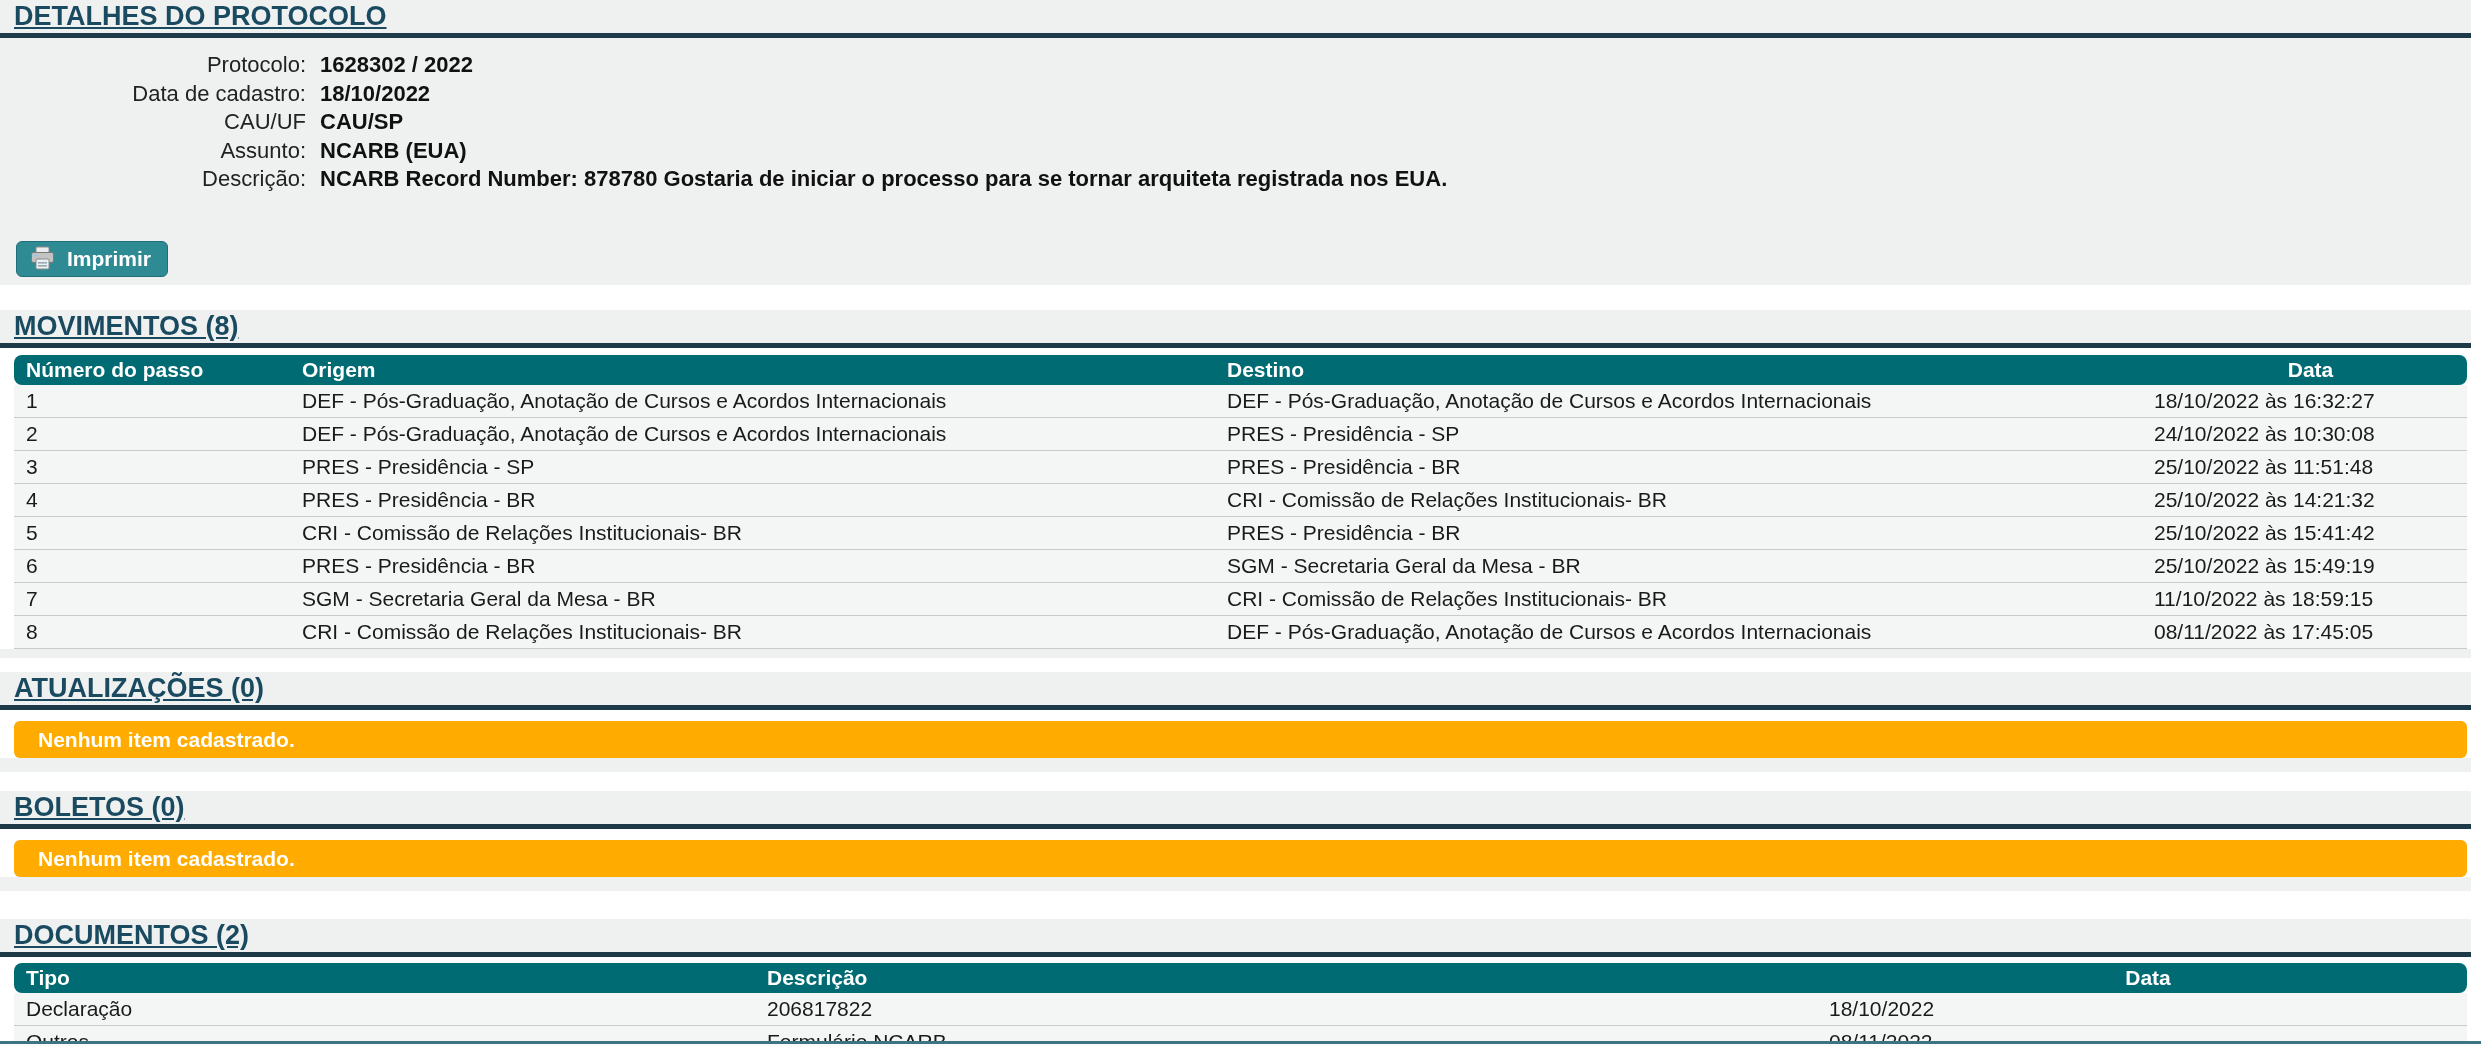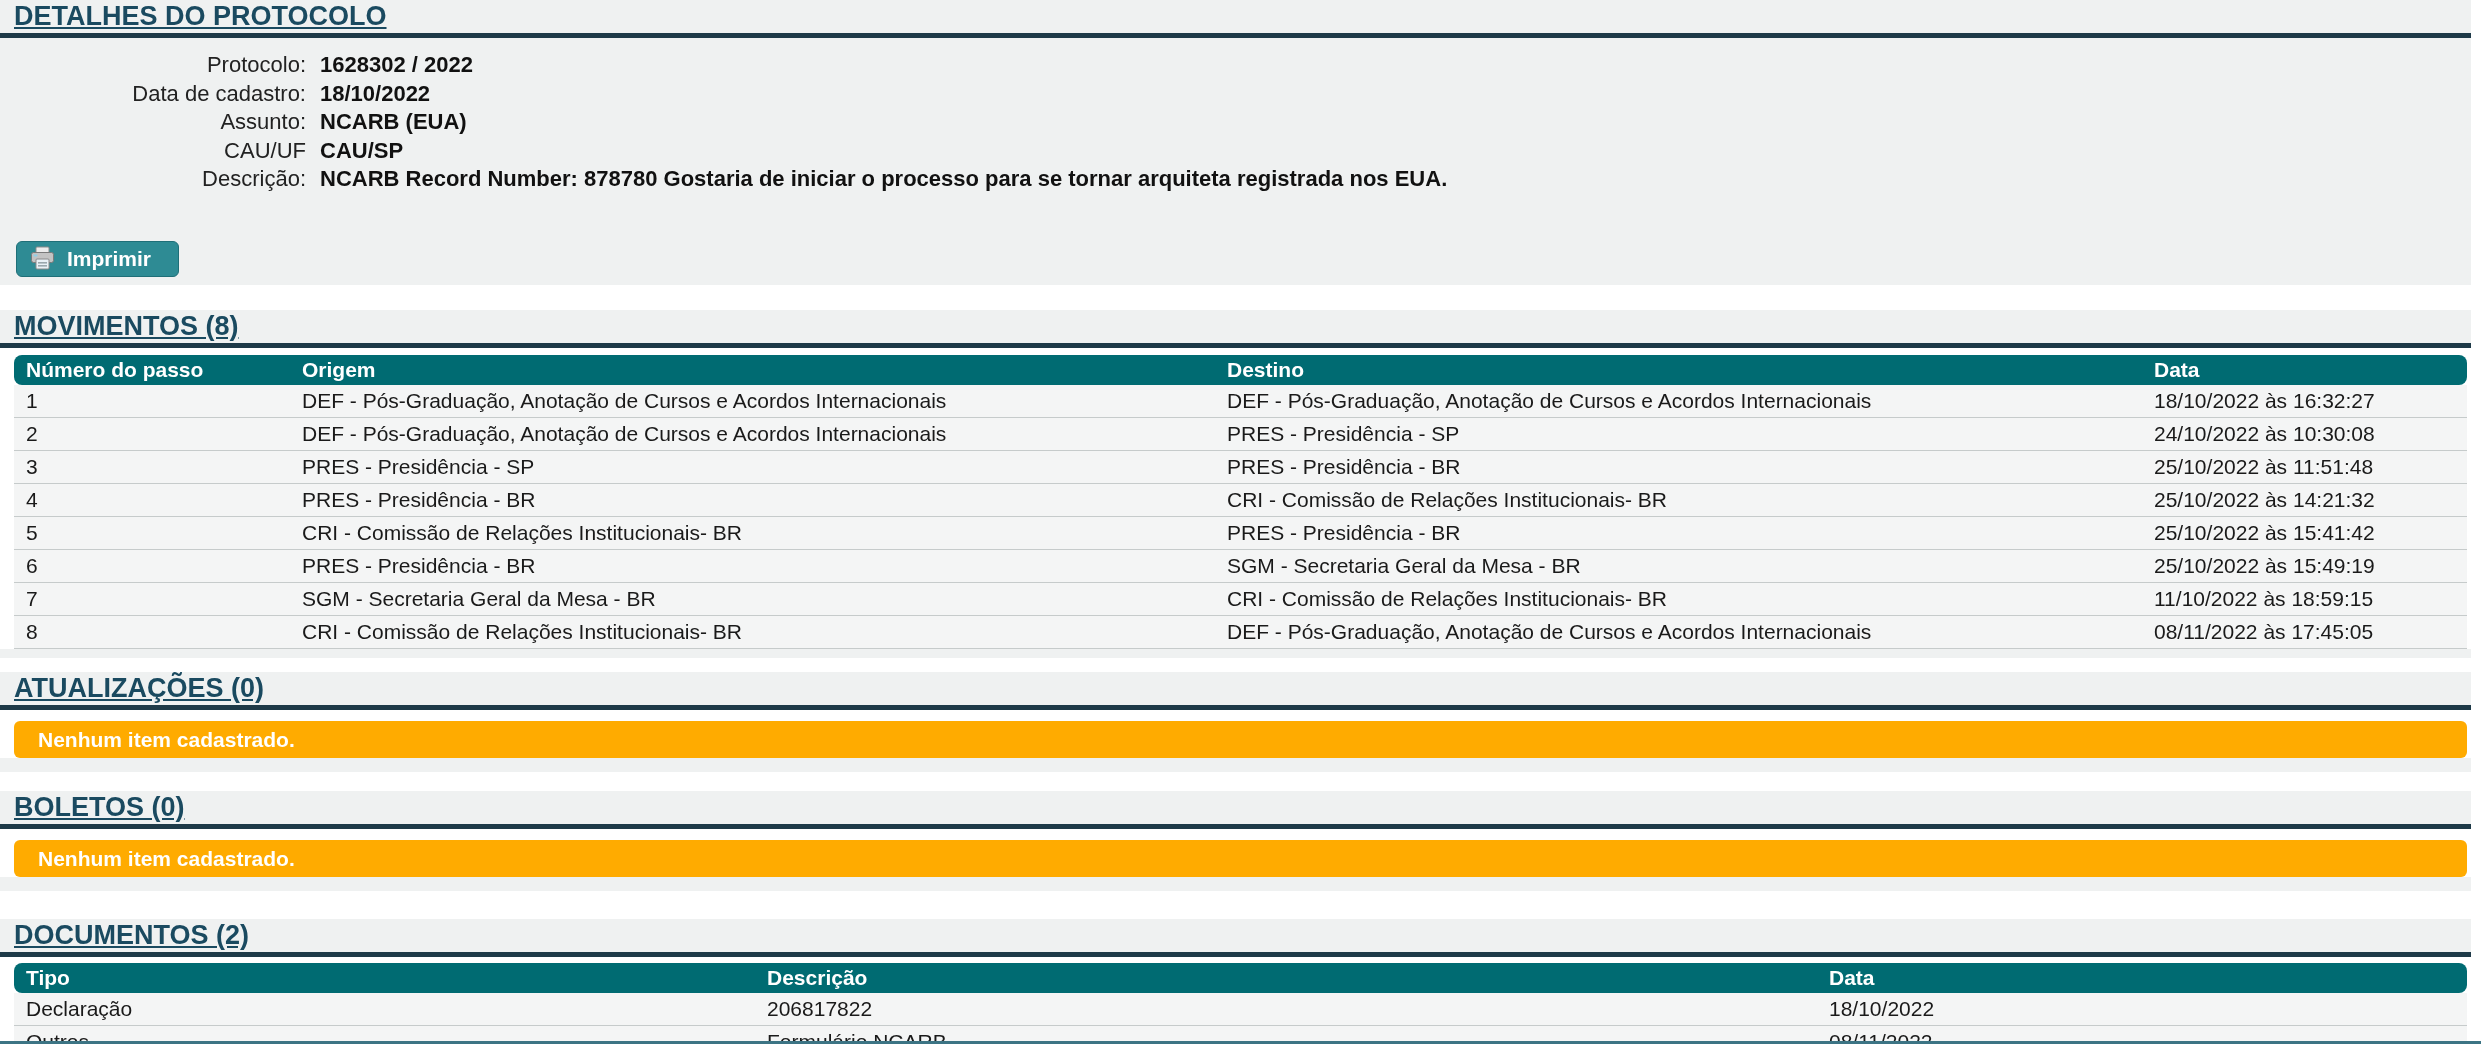--- a/index.html
+++ b/index.html
@@ -49,21 +49,21 @@
     font-size: 22px; color: #222222;
   }
   .field-value {
     font-size: 22px; font-weight: bold; color: #111111;
     white-space: nowrap;
   }
 
   .print-button {
     margin: 47px 0 0 16px;
     display: inline-flex; align-items: center; gap: 11px;
-    height: 36px; padding: 0 27px 0 12px;
+    height: 36px; padding: 0 16px 0 12px;
     background: #2e8b94;
     border: 1px solid #1f6f78;
     border-radius: 6px;
     color: #ffffff; font-size: 21px; font-weight: bold;
     cursor: pointer;
     font-family: "Liberation Sans", "DejaVu Sans", sans-serif;
   }
 
   
   table.data-table {
@@ -75,21 +75,21 @@
   table.data-table th {
     height: 30px;
     background: #006b72;
     color: #ffffff;
     font-size: 21px; font-weight: bold;
     text-align: left;
     padding-left: 12px;
     white-space: nowrap; overflow: hidden;
   }
   table.data-table th:first-child { border-radius: 8px 0 0 8px; }
-  table.data-table th:last-child  { border-radius: 0 8px 8px 0; }
+  table.data-table th:last-child  { border-radius: 0 8px 8px 0; text-align: center; }
   table.data-table td {
     height: 33px;
     background: #f4f5f5;
     border-bottom: 1px solid #c6cbcb;
     font-size: 21px; color: #1a1a1a;
     padding-left: 12px;
     white-space: nowrap; overflow: hidden;
   }
   .table-bottom-strip {
     height: 9px; background: #eff1f1; margin-right: 10px;
@@ -142,26 +142,26 @@
   <div class="details-panel">
     <div class="field-row">
       <span class="field-label">Protocolo:</span>
       <span class="field-value">1628302 / 2022</span>
     </div>
     <div class="field-row">
       <span class="field-label">Data de cadastro:</span>
       <span class="field-value">18/10/2022</span>
     </div>
     <div class="field-row">
+      <span class="field-label">CAU/UF</span>
+      <span class="field-value">CAU/SP</span>
+    </div>
+    <div class="field-row">
       <span class="field-label">Assunto:</span>
       <span class="field-value">NCARB (EUA)</span>
-    </div>
-    <div class="field-row">
-      <span class="field-label">CAU/UF</span>
-      <span class="field-value">CAU/SP</span>
     </div>
     <div class="field-row">
       <span class="field-label">Descrição:</span>
       <span class="field-value">NCARB Record Number: 878780 Gostaria de iniciar o processo para se tornar arquiteta registrada nos EUA.</span>
     </div>
 
     <button class="print-button">
       <span style="display:inline-flex;">
         <svg width="27" height="25" viewBox="0 0 27 25">
           <rect x="7" y="1" width="13" height="6" rx="1" fill="#ececec" stroke="#8a8a8a" stroke-width="1"></rect>

